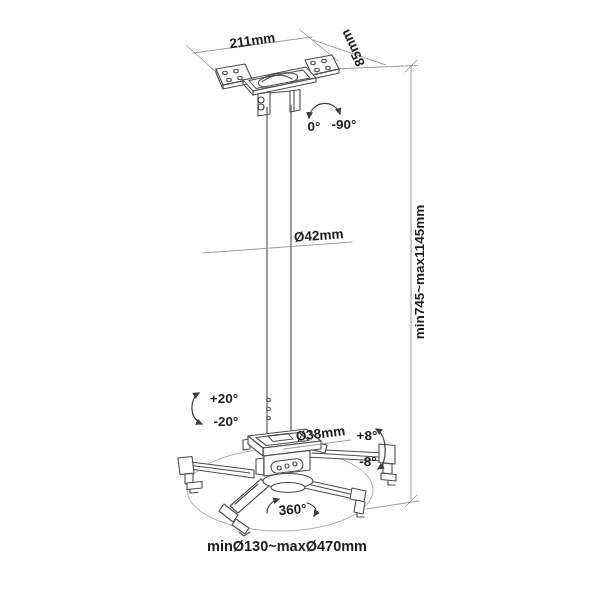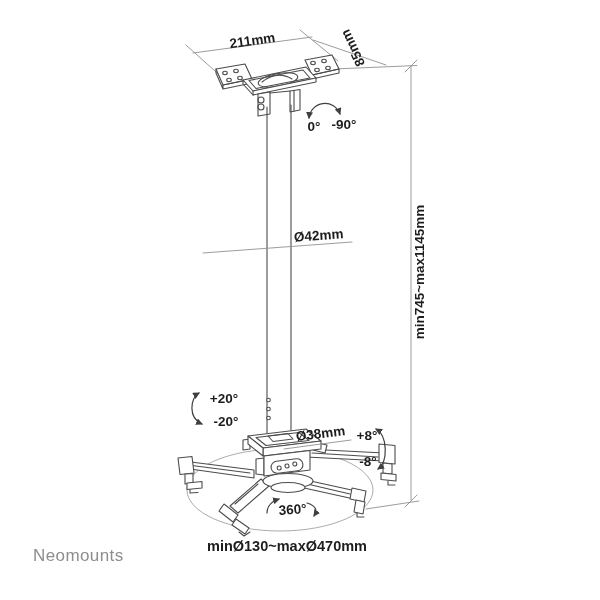--- a/index.html
+++ b/index.html
@@ -197,14 +197,13 @@
     <text class="dim-text" text-anchor="middle" transform="translate(424,272) rotate(-90)">min745~max1145mm</text>
     <text class="dim-text" text-anchor="middle" x="224" y="403">+20°</text>
     <text class="dim-text" text-anchor="middle" x="226" y="426">-20°</text>
     <text class="dim-text" text-anchor="middle" transform="translate(321,438) rotate(-7)">Ø38mm</text>
     <text class="dim-text" text-anchor="middle" x="367" y="440">+8°</text>
     <text class="dim-text" text-anchor="middle" x="368" y="466">-8°</text>
     <text class="dim-text" text-anchor="middle" transform="translate(293,514) rotate(-4)">360°</text>
     <text class="range-text" text-anchor="middle" x="287" y="551">minØ130~maxØ470mm</text>
   </svg>
 
-  <div class="brand">Neomounts</div>
 </div>
 
 </body></html>

